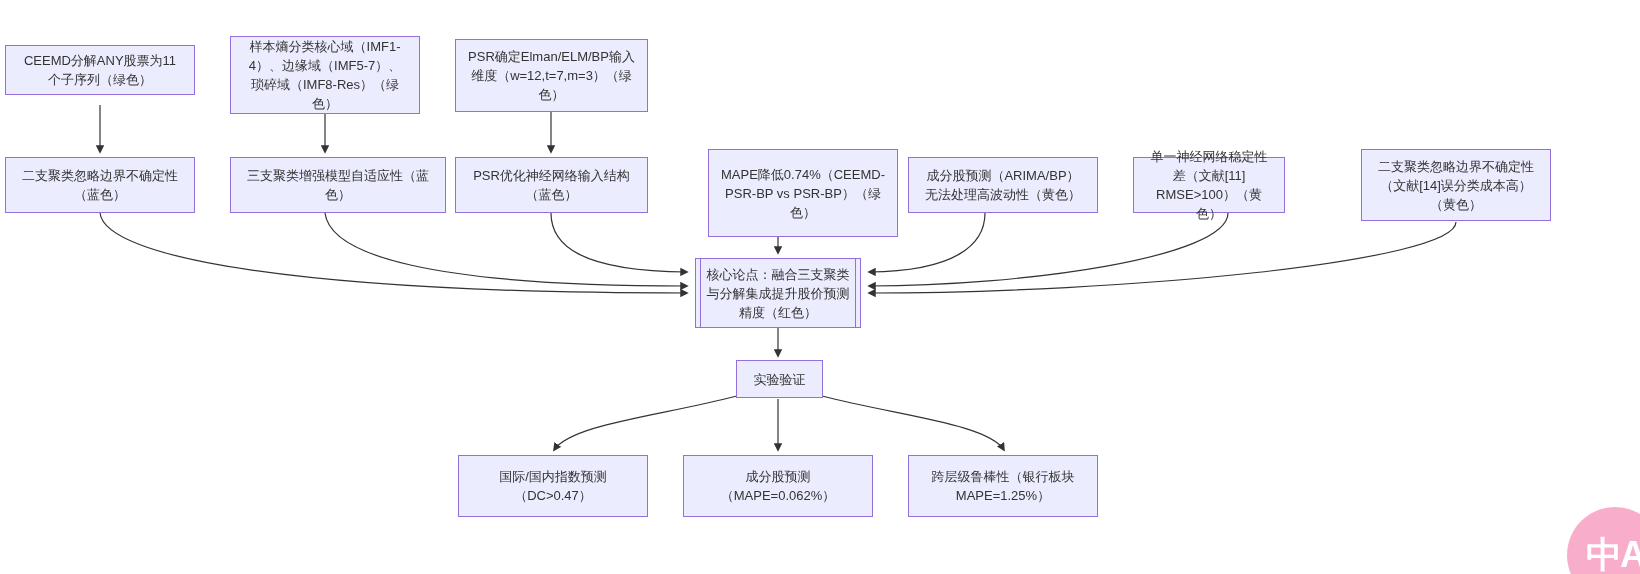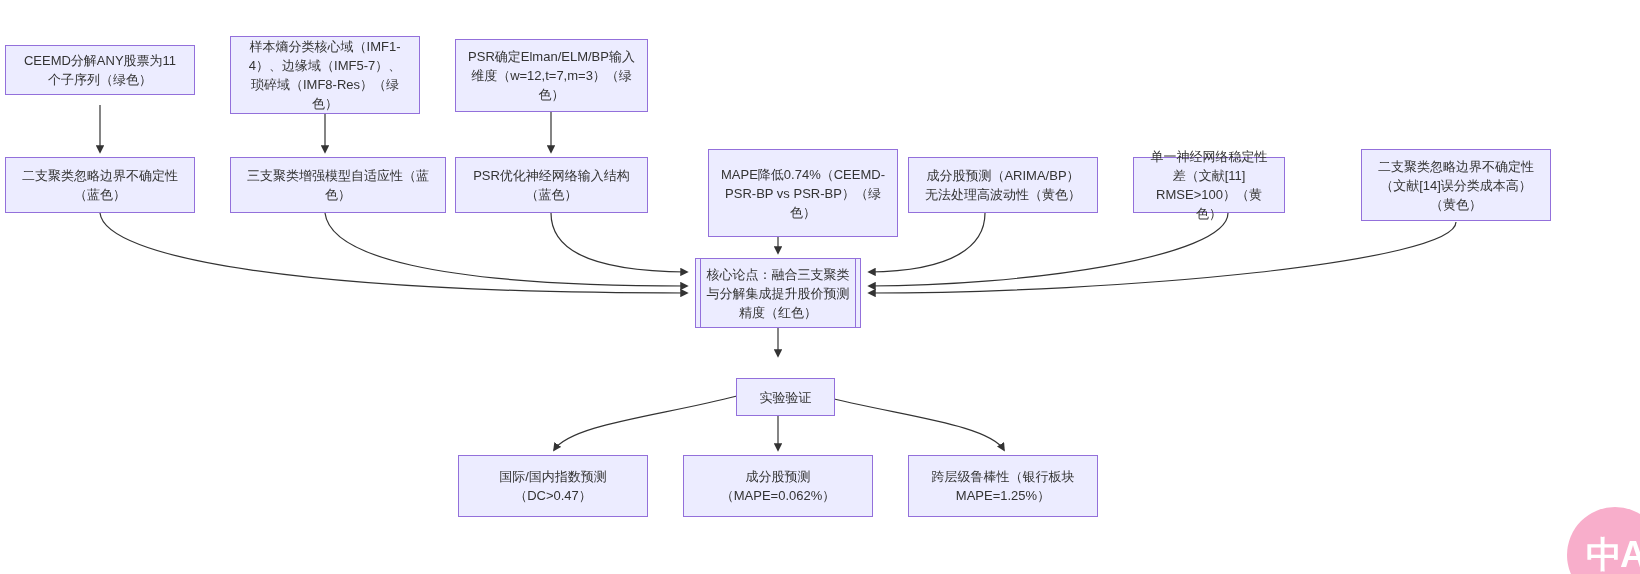--- a/index.html
+++ b/index.html
@@ -39,21 +39,21 @@
   .n-mid6{left:1133px;top:157px;width:152px;height:56px;}
   .n-mid7{left:1361px;top:149px;width:190px;height:72px;}
   
   .n-core{left:695px;top:258px;width:166px;height:70px;padding:6px 10px;}
   .n-core::before,.n-core::after{
     content:"";position:absolute;top:0;bottom:0;width:1px;background:#9370db;
   }
   .n-core::before{left:4px;}
   .n-core::after{right:4px;}
   
-  .n-exp{left:736px;top:378px;width:99px;height:38px;}
+  .n-exp{left:736px;top:360px;width:87px;height:38px;}
   
   .n-bot1{left:458px;top:455px;width:190px;height:62px;justify-content:flex-end;}
   .n-bot2{left:683px;top:455px;width:190px;height:62px;}
   .n-bot3{left:908px;top:455px;width:190px;height:62px;}
   
   .badge{
     position:absolute;left:1567px;top:507px;width:96px;height:96px;
     border-radius:50%;
     background:#f8aecb;
     color:#ffffff;

